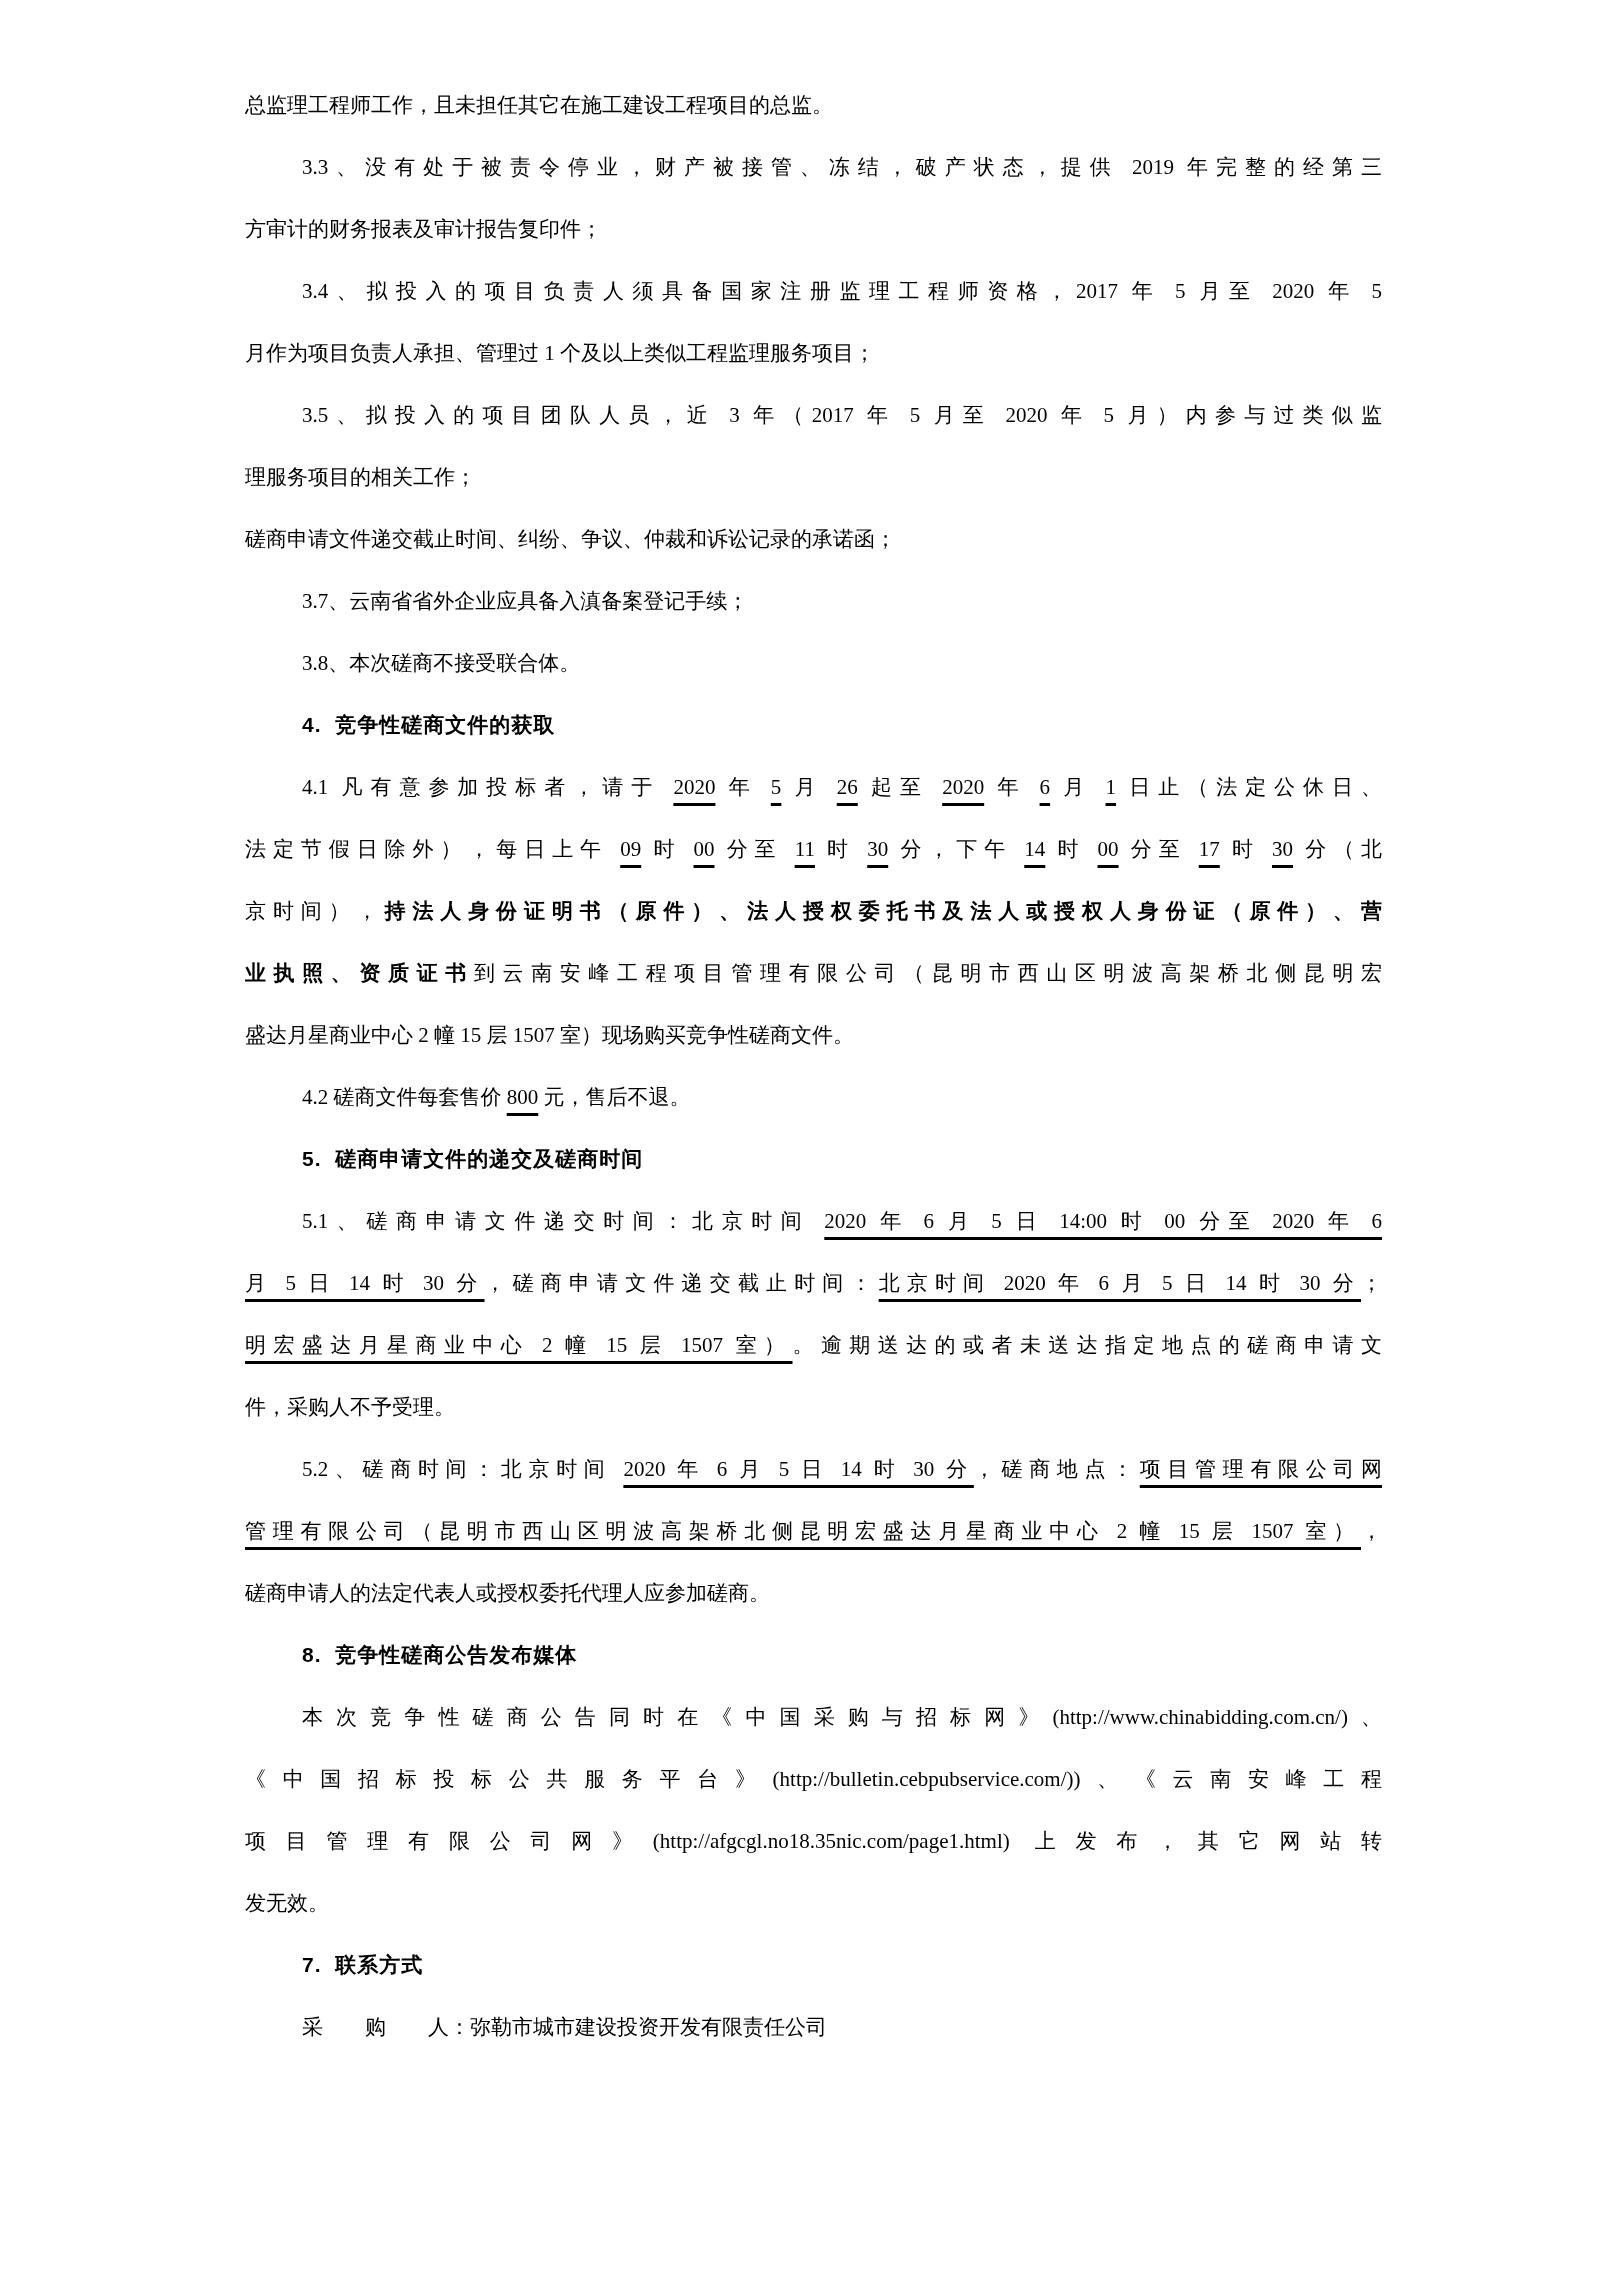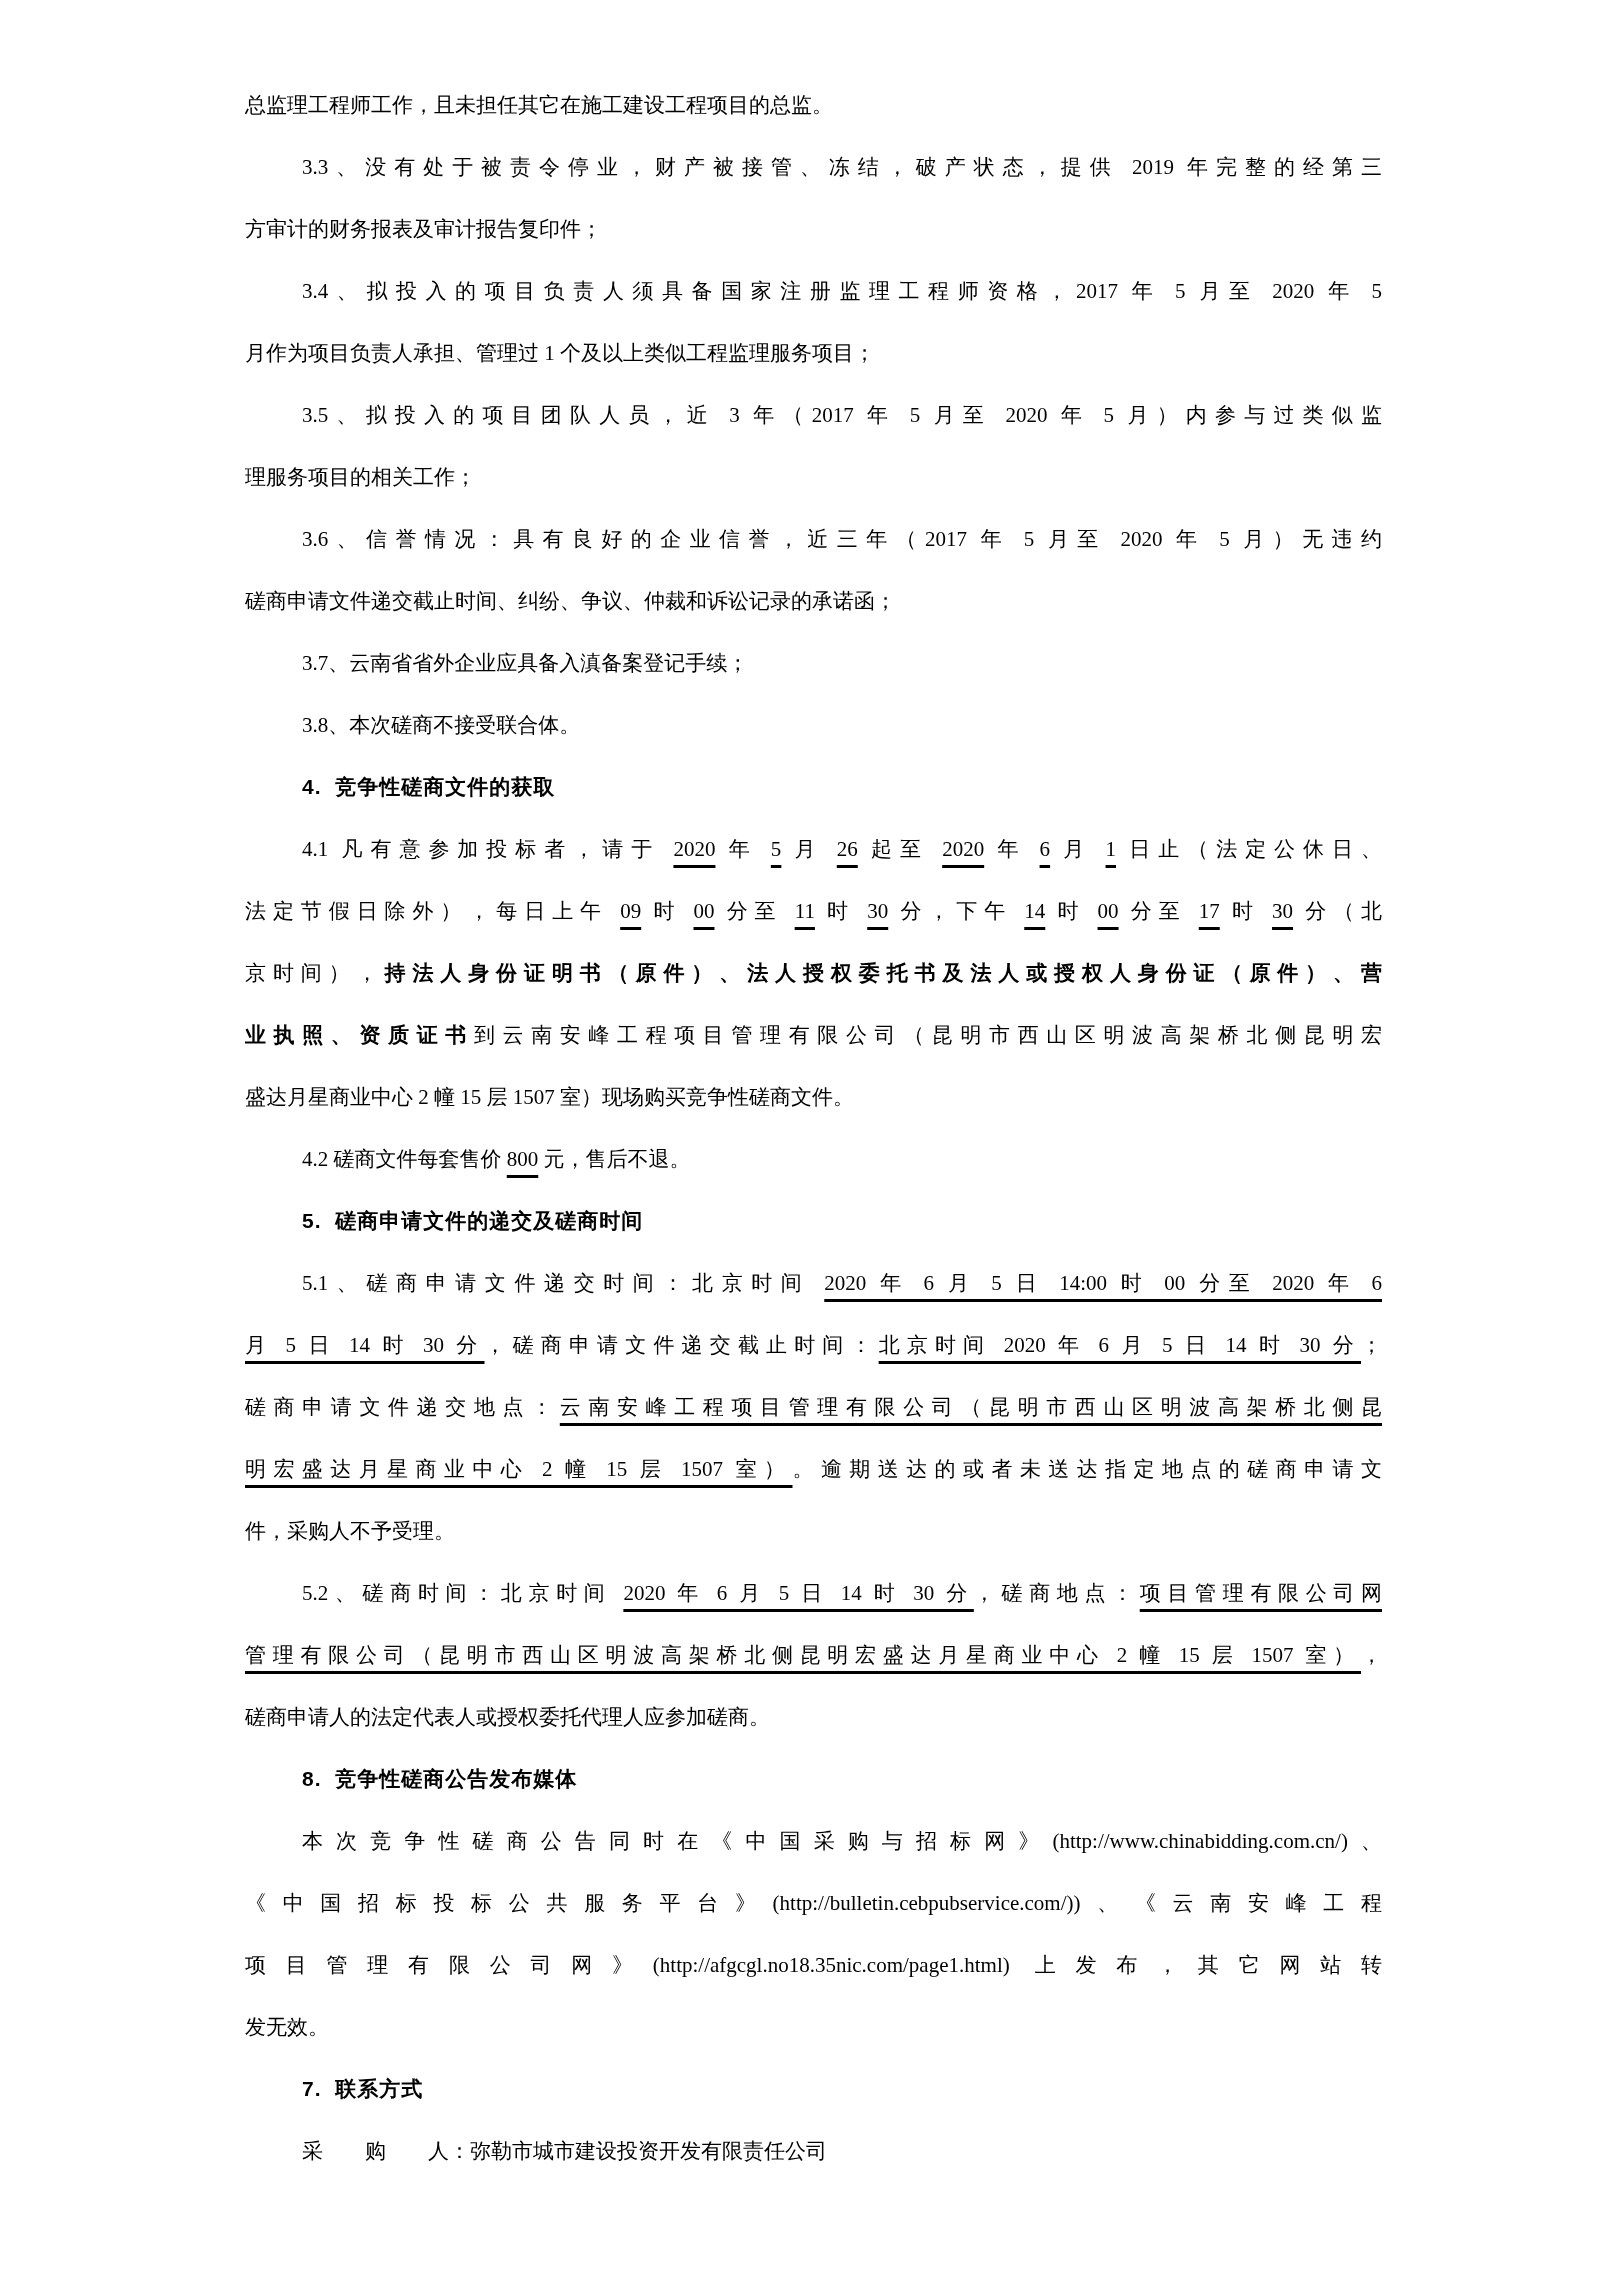--- a/index.html
+++ b/index.html
@@ -49,35 +49,33 @@
 
 <div class="page">
   <div class="doc">
       <div class="line"><span class="seg">总监理工程师工作，且未担任其它在施工建设工程项目的总监。</span></div>
       <div class="line indent justify"><span class="seg">3.3、没有处于被责令停业，财产被接管、冻结，破产状态，提供 2019 年完整的经第三</span></div>
       <div class="line"><span class="seg">方审计的财务报表及审计报告复印件；</span></div>
       <div class="line indent justify"><span class="seg">3.4、拟投入的项目负责人须具备国家注册监理工程师资格，2017 年 5 月至 2020 年 5</span></div>
       <div class="line"><span class="seg">月作为项目负责人承担、管理过 1 个及以上类似工程监理服务项目；</span></div>
       <div class="line indent justify"><span class="seg">3.5、拟投入的项目团队人员，近 3 年（2017 年 5 月至 2020 年 5 月）内参与过类似监</span></div>
       <div class="line"><span class="seg">理服务项目的相关工作；</span></div>
-      <div class="line indent justify"><span class="seg">3.6、信誉情况：具有良好的企业信誉，近三年（2017 年 5 月至 2020 年 5 月）无违约</span></div>
       <div class="line"><span class="seg">磋商申请文件递交截止时间、纠纷、争议、仲裁和诉讼记录的承诺函；</span></div>
       <div class="line indent"><span class="seg">3.7、云南省省外企业应具备入滇备案登记手续；</span></div>
       <div class="line indent"><span class="seg">3.8、本次磋商不接受联合体。</span></div>
       <div class="line heading indent"><span class="seg">4.  竞争性磋商文件的获取</span></div>
       <div class="line indent justify"><span class="seg">4.1 凡有意参加投标者，请于 </span><span class="seg u">2020</span><span class="seg"> 年 </span><span class="seg u">5</span><span class="seg"> 月 </span><span class="seg u">26</span><span class="seg"> 起至 </span><span class="seg u">2020</span><span class="seg"> 年 </span><span class="seg u">6</span><span class="seg"> 月 </span><span class="seg u">1</span><span class="seg"> 日止（法定公休日、</span></div>
       <div class="line justify"><span class="seg">法定节假日除外），每日上午 </span><span class="seg u">09</span><span class="seg"> 时 </span><span class="seg u">00</span><span class="seg"> 分至 </span><span class="seg u">11</span><span class="seg"> 时 </span><span class="seg u">30</span><span class="seg"> 分，下午 </span><span class="seg u">14</span><span class="seg"> 时 </span><span class="seg u">00</span><span class="seg"> 分至 </span><span class="seg u">17</span><span class="seg"> 时 </span><span class="seg u">30</span><span class="seg"> 分（北</span></div>
       <div class="line justify"><span class="seg">京时间），</span><span class="seg b">持法人身份证明书（原件）、法人授权委托书及法人或授权人身份证（原件）、营</span></div>
       <div class="line justify"><span class="seg b">业执照、资质证书</span><span class="seg">到云南安峰工程项目管理有限公司（昆明市西山区明波高架桥北侧昆明宏</span></div>
       <div class="line"><span class="seg">盛达月星商业中心 2 幢 15 层 1507 室）现场购买竞争性磋商文件。</span></div>
       <div class="line indent"><span class="seg">4.2 磋商文件每套售价 </span><span class="seg u">800</span><span class="seg"> 元，售后不退。</span></div>
       <div class="line heading indent"><span class="seg">5.  磋商申请文件的递交及磋商时间</span></div>
       <div class="line indent justify"><span class="seg">5.1、磋商申请文件递交时间：北京时间 </span><span class="seg u">2020 年 6 月 5 日 14:00 时 00 分至 2020 年 6</span></div>
       <div class="line justify"><span class="seg u">月 5 日 14 时 30 分</span><span class="seg">，磋商申请文件递交截止时间：</span><span class="seg u">北京时间 2020 年 6 月 5 日 14 时 30 分</span><span class="seg">；</span></div>
-      <div class="line justify"><span class="seg">磋商申请文件递交地点：</span><span class="seg u">云南安峰工程项目管理有限公司（昆明市西山区明波高架桥北侧昆</span></div>
       <div class="line justify"><span class="seg u">明宏盛达月星商业中心 2 幢 15 层 1507 室）</span><span class="seg">。逾期送达的或者未送达指定地点的磋商申请文</span></div>
       <div class="line"><span class="seg">件，采购人不予受理。</span></div>
       <div class="line indent justify"><span class="seg">5.2、磋商时间：北京时间 </span><span class="seg u">2020 年 6 月 5 日 14 时 30 分</span><span class="seg">，磋商地点：</span><span class="seg u">项目管理有限公司网</span></div>
       <div class="line justify"><span class="seg u">管理有限公司（昆明市西山区明波高架桥北侧昆明宏盛达月星商业中心 2 幢 15 层 1507 室）</span><span class="seg">，</span></div>
       <div class="line"><span class="seg">磋商申请人的法定代表人或授权委托代理人应参加磋商。</span></div>
       <div class="line heading indent"><span class="seg">8.  竞争性磋商公告发布媒体</span></div>
       <div class="line indent justify"><span class="seg">本次竞争性磋商公告同时在《中国采购与招标网》(http://www.chinabidding.com.cn/)、</span></div>
       <div class="line justify"><span class="seg">《中国招标投标公共服务平台》(http://bulletin.cebpubservice.com/))、《云南安峰工程</span></div>
       <div class="line justify"><span class="seg">项目管理有限公司网》(http://afgcgl.no18.35nic.com/page1.html) 上发布，其它网站转</span></div>
       <div class="line"><span class="seg">发无效。</span></div>

